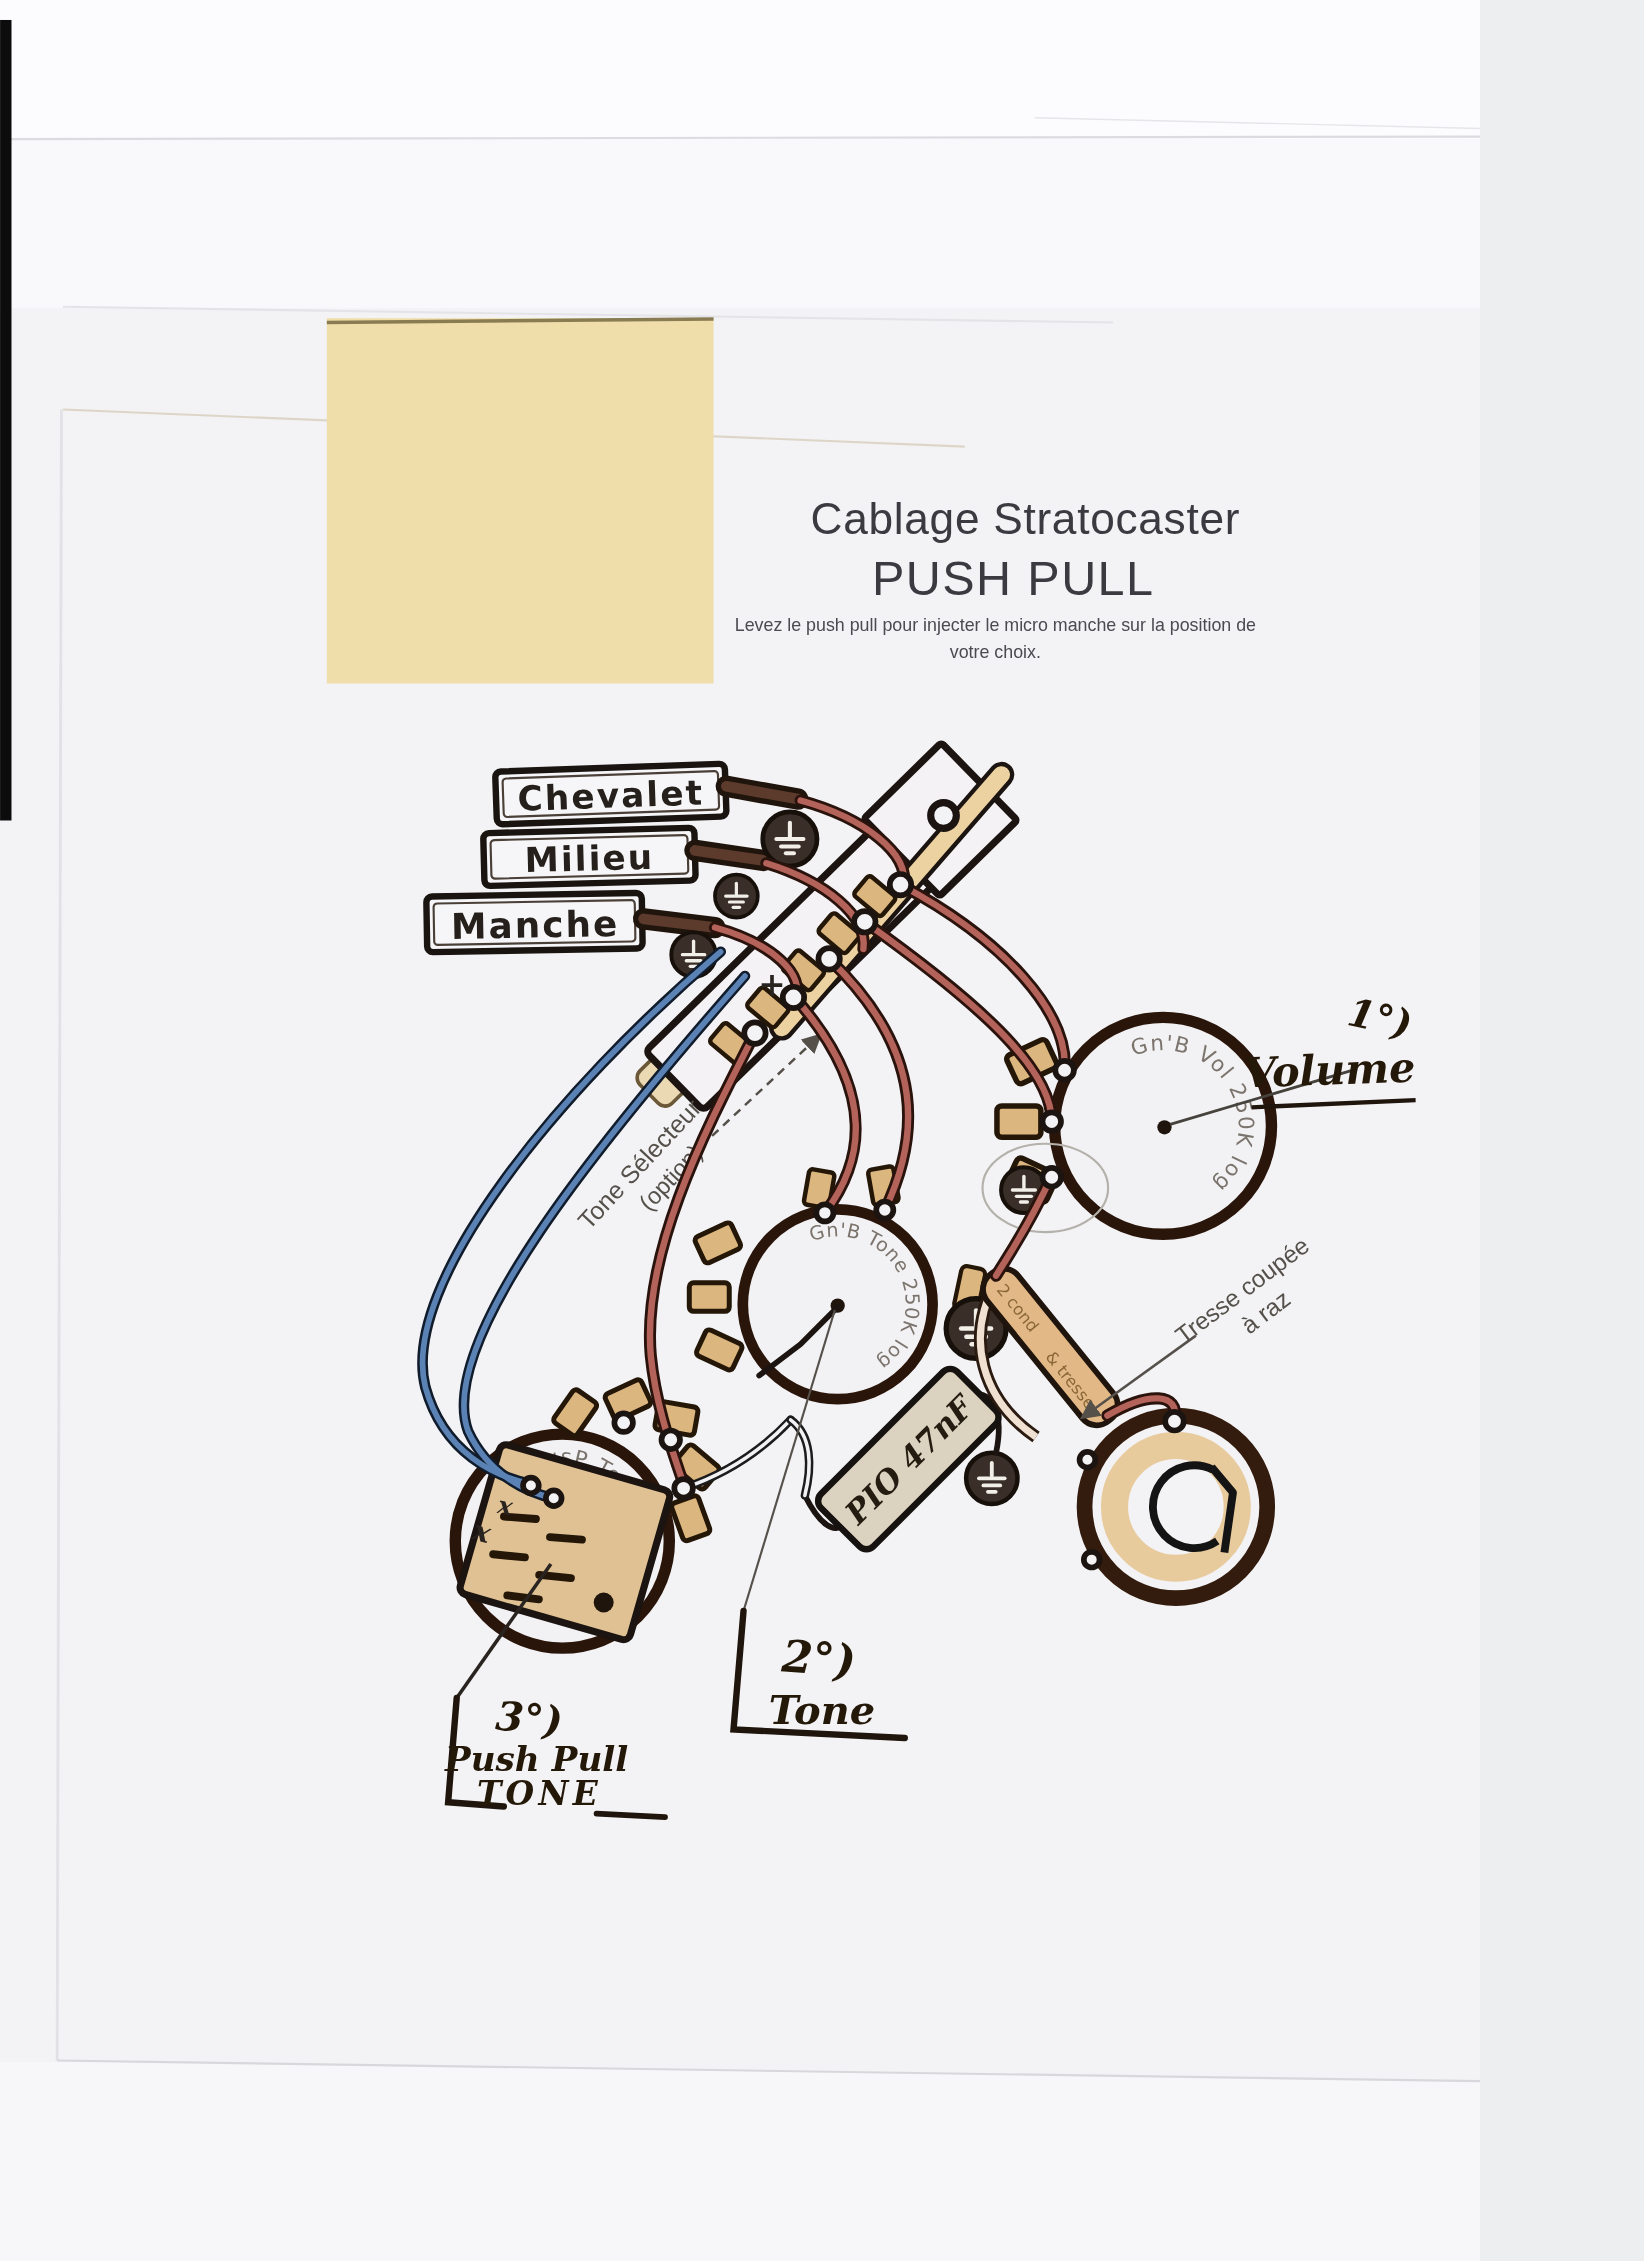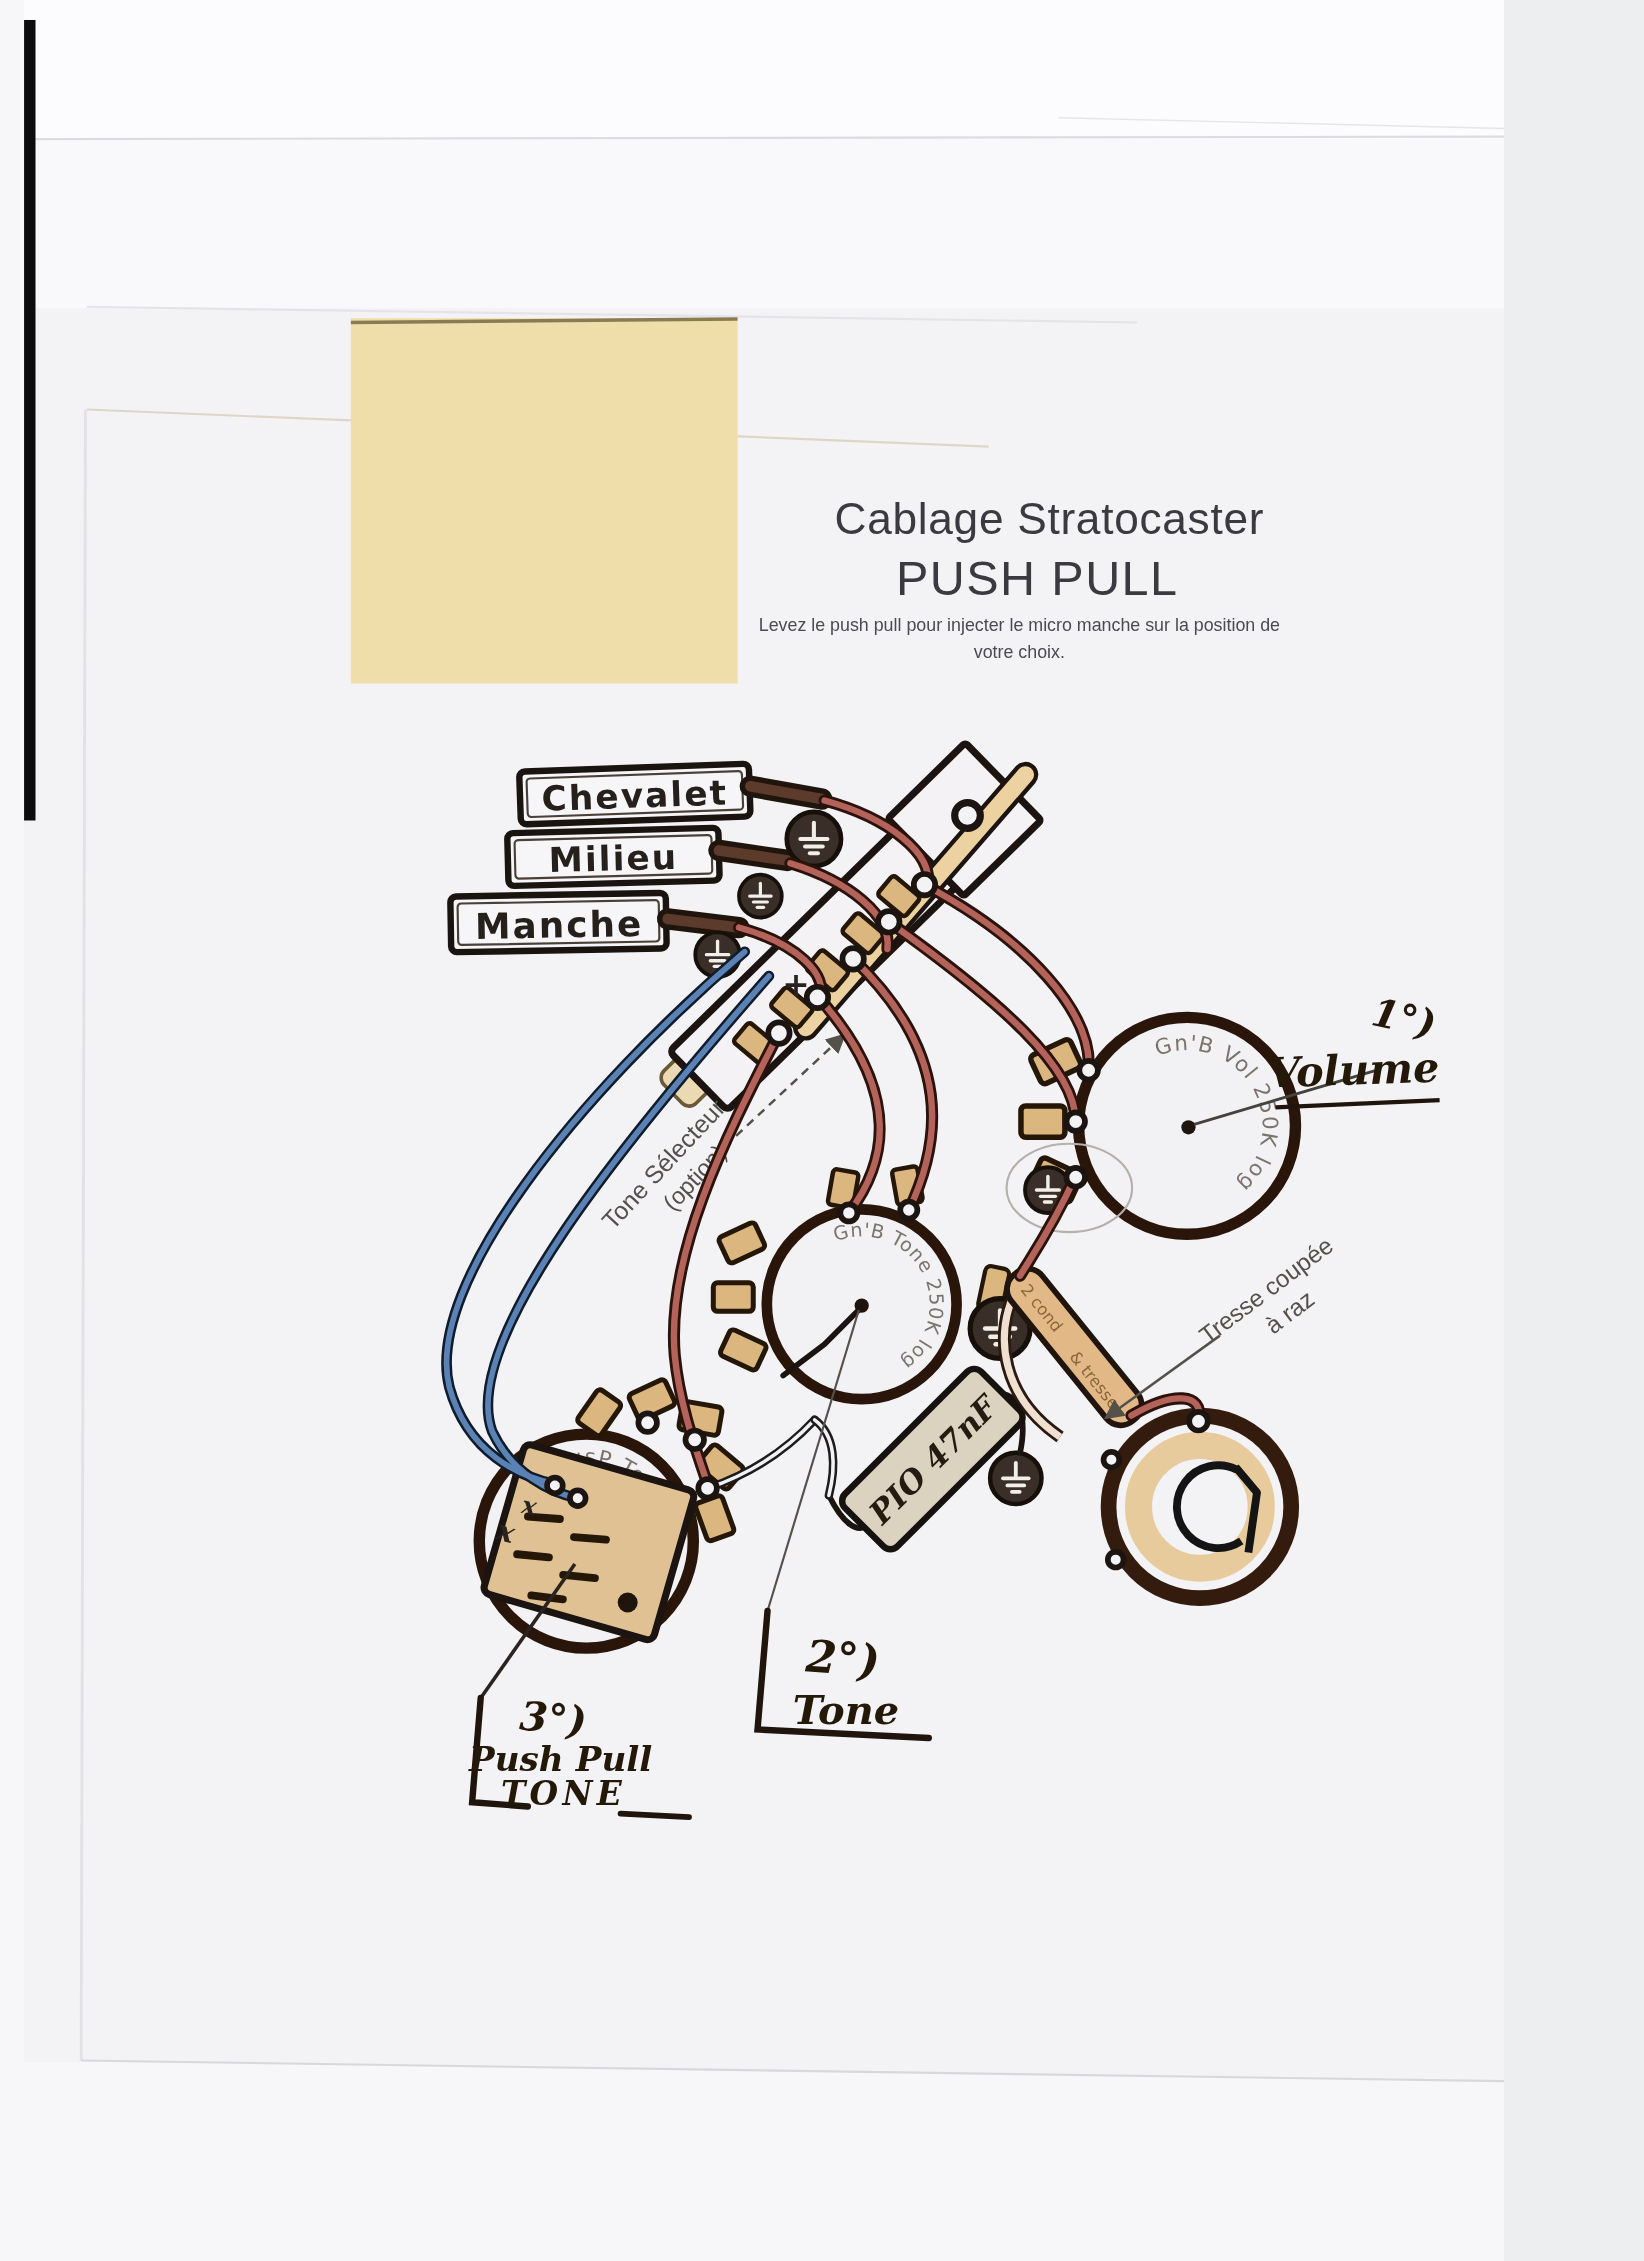--- a/index.html
+++ b/index.html
@@ -1,17 +1,17 @@
 <!DOCTYPE html>
 <html style="font-size:11.4px"><head>
 <meta charset="utf-8">
 <style>
   html,body{margin:0;padding:0;background:#eceef0;}
   .scan{position:relative;width:1480px;height:2261px;background:#f7f7fa;
-        font-family:"Liberation Sans",sans-serif;overflow:hidden;padding-left:24px;}
+        font-family:"Liberation Sans",sans-serif;overflow:hidden;}
   svg{display:block;}
   text{user-select:none;}
   .printed{font-family:"Liberation Sans",sans-serif;}
   .hand{font-family:"DejaVu Serif",serif;font-style:italic;font-weight:700;}
   .marker{font-family:"DejaVu Sans",sans-serif;font-weight:700;}
   .potmark{font-family:"DejaVu Sans",sans-serif;}
 </style>
 </head>
 <body>
 

